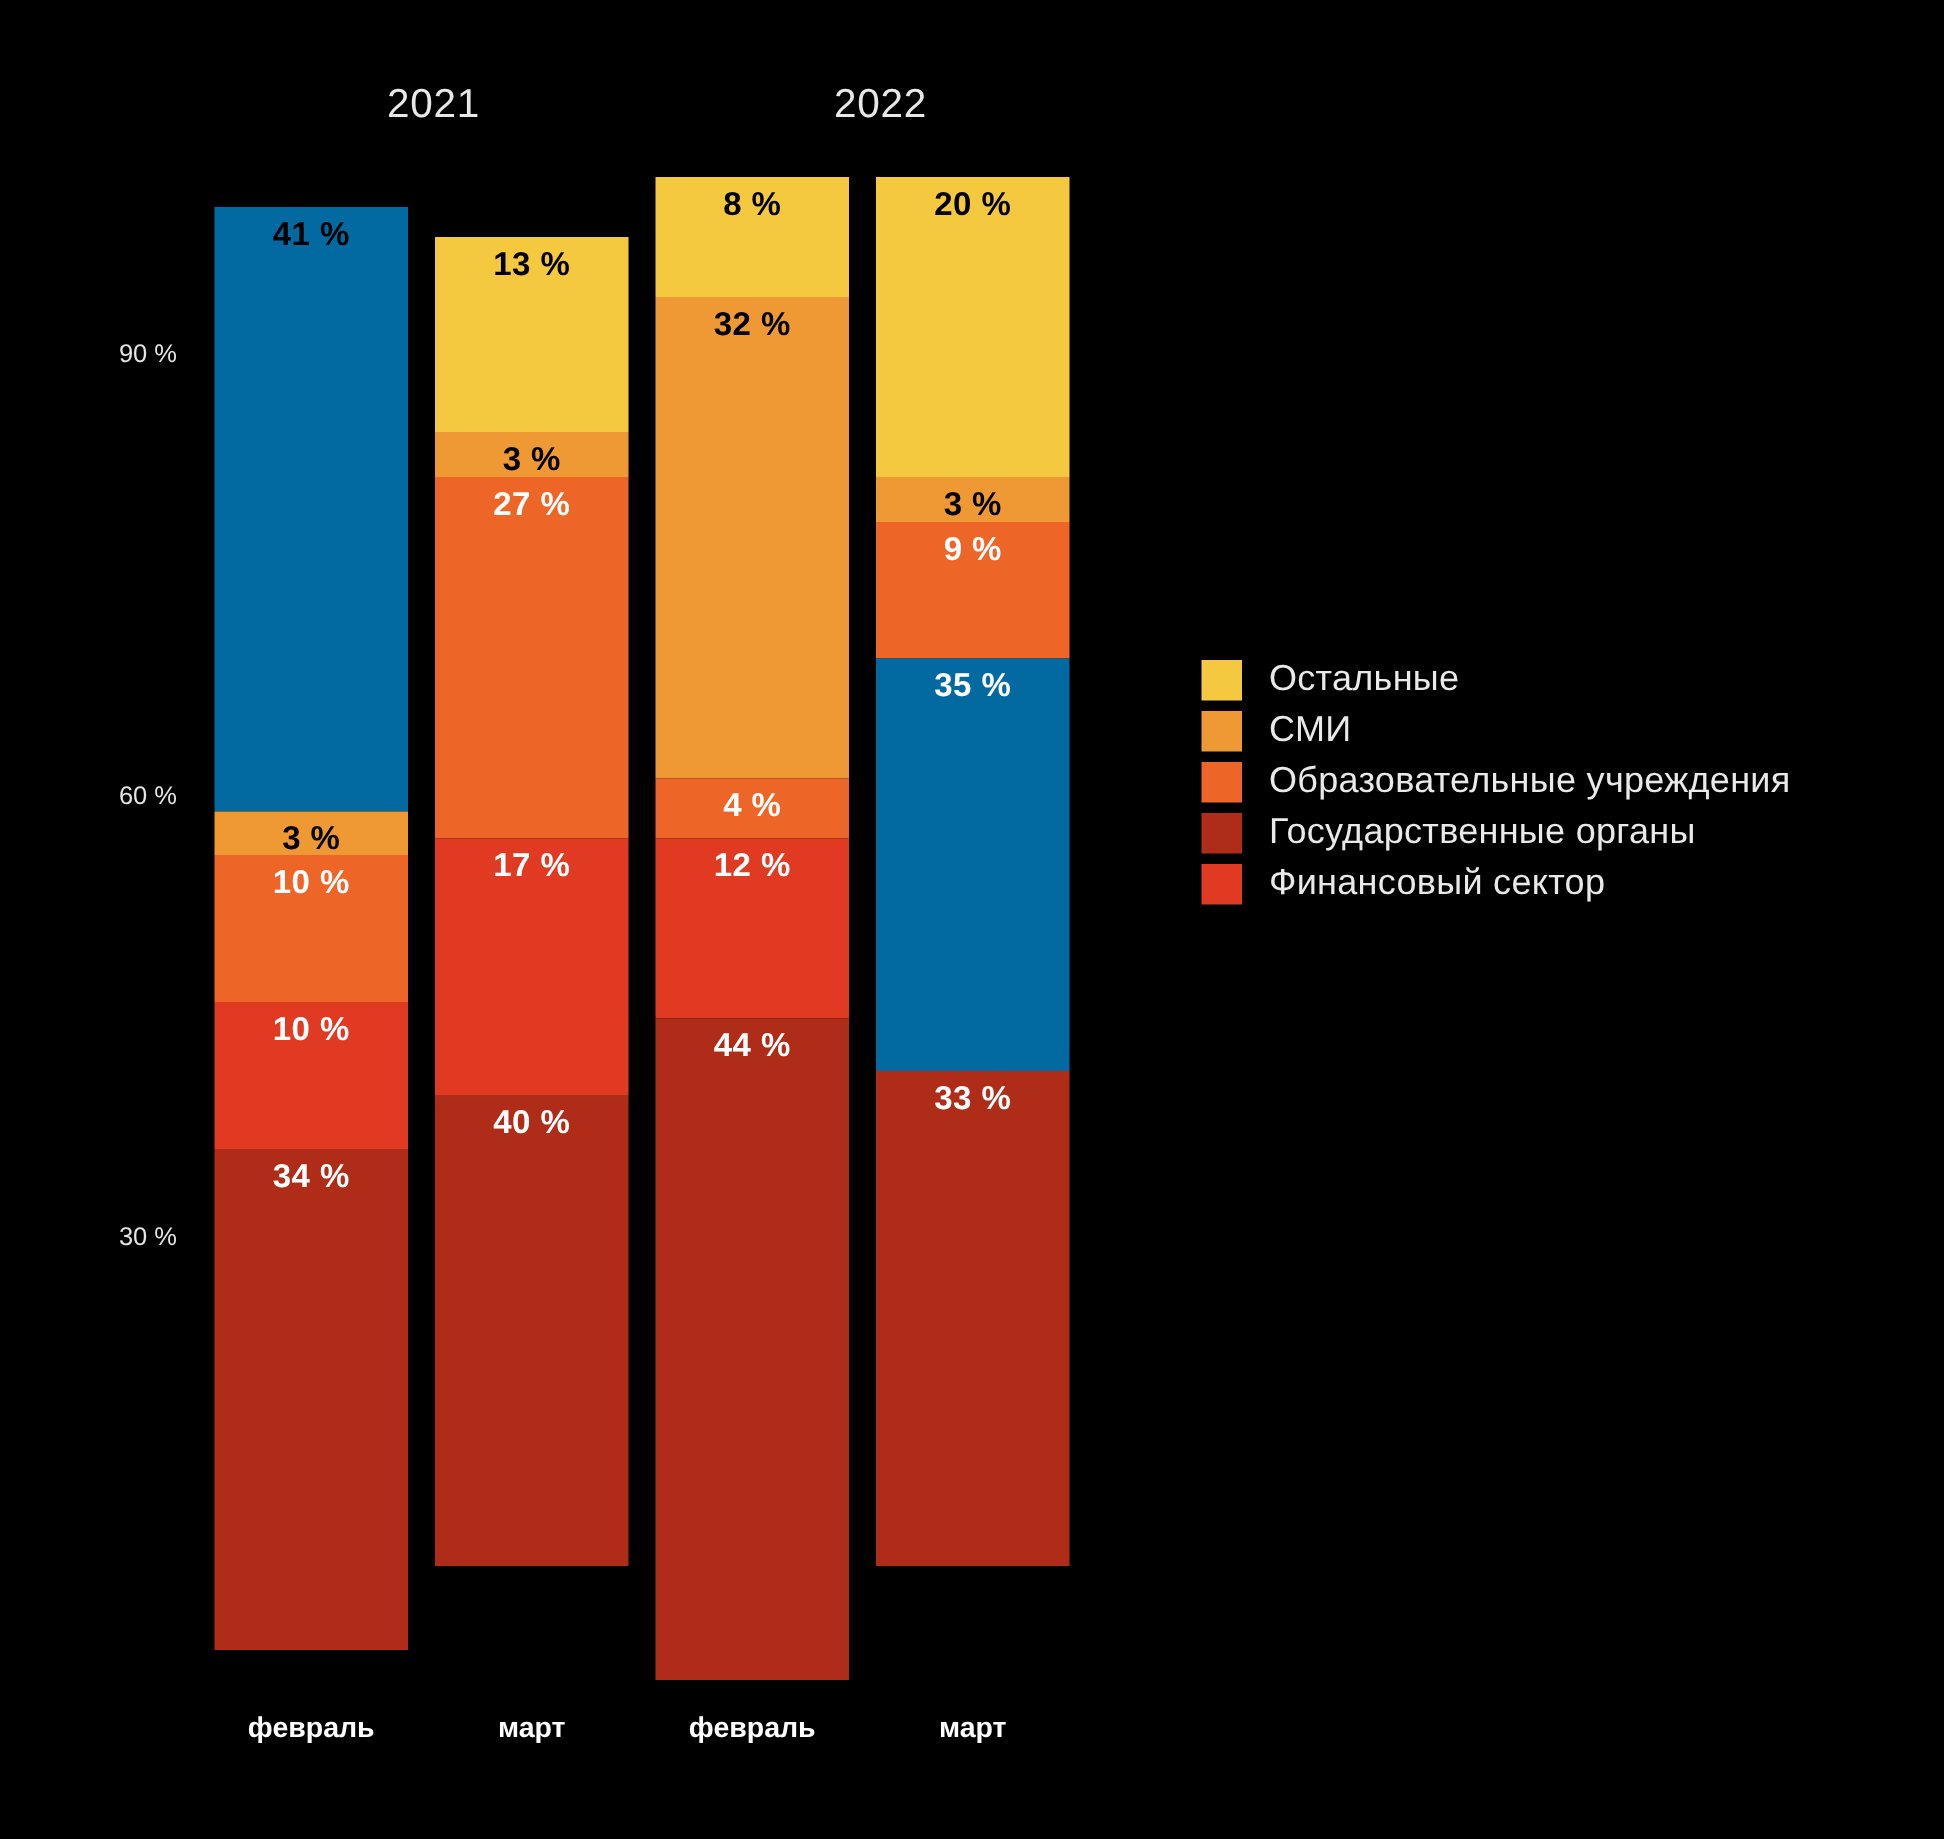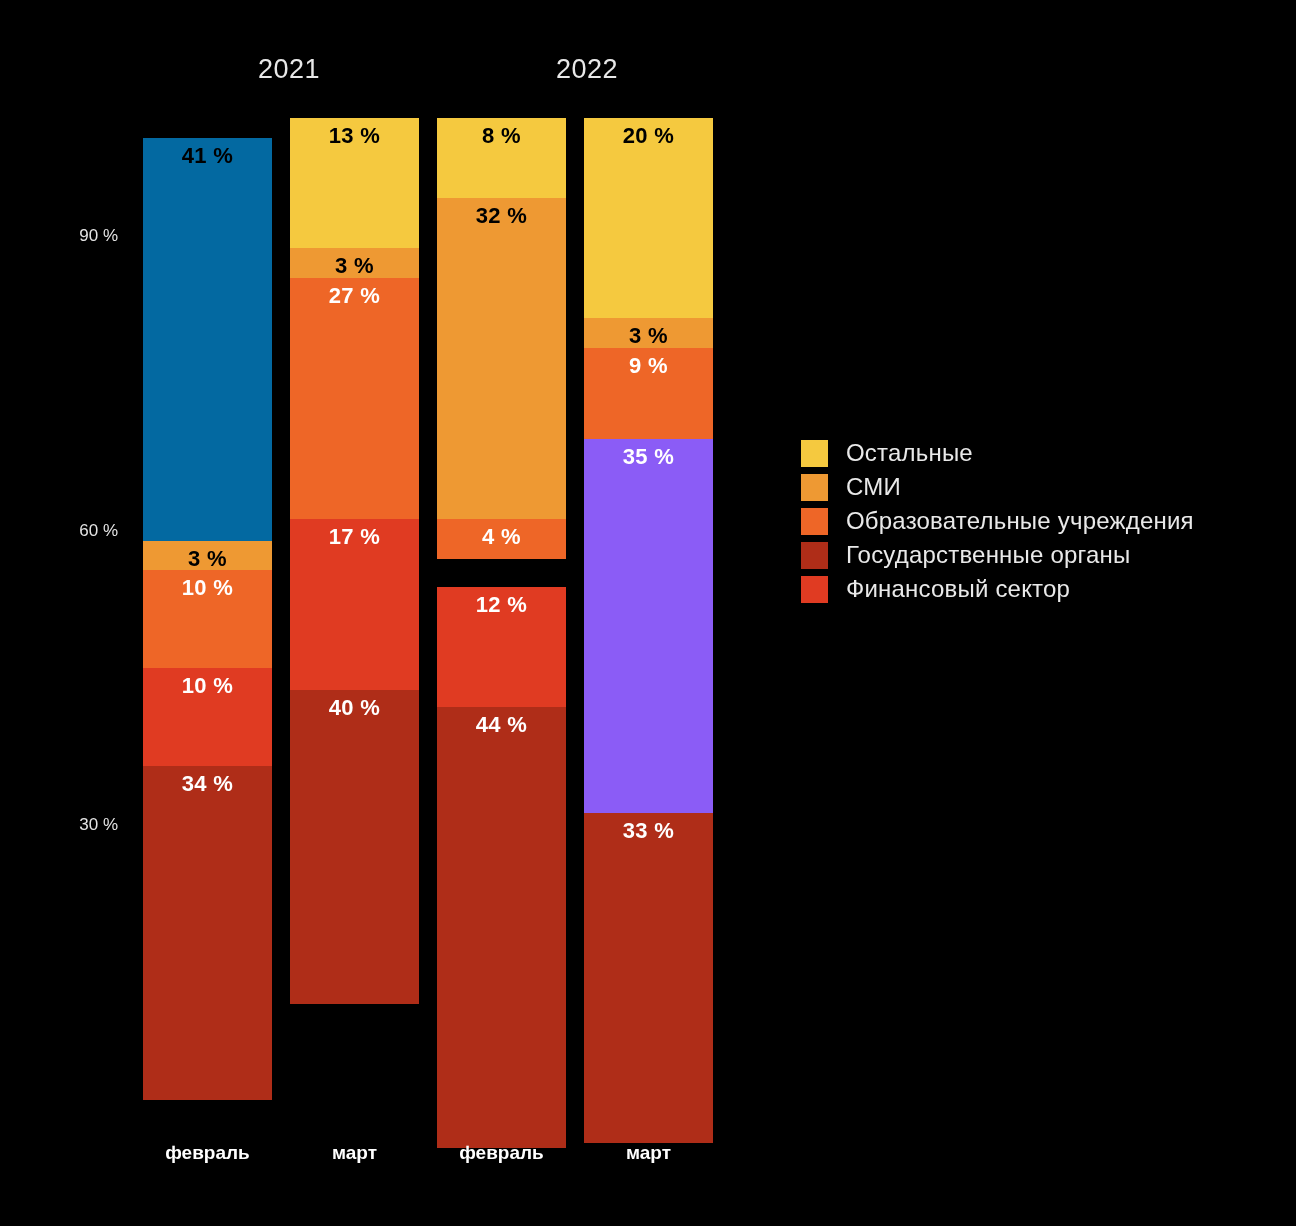--- a/index.html
+++ b/index.html
@@ -149,21 +149,21 @@
         </div>
         <div class="seg" style="background: rgb(224, 59, 34); height: 98.2px;">
           <div class="seg-label light">10 %</div>
         </div>
         <div class="seg" style="background: rgb(175, 45, 24); height: 333.88px;">
           <div class="seg-label light">34 %</div>
         </div>
       </div>
       <div class="bar-cat-label" style="left: 143px; width: 129px;">февраль</div>
       <div class="bar" style="left: 290px; width: 129px; height: 1002px; bottom: 106px;">
-        <div class="seg" style="background: rgb(245, 201, 63); height: 130.26px;">
+        <div class="seg" style="background: rgb(245, 201, 63); height: 130.26px; margin-top: 40px;">
           <div class="seg-label dark">13 %</div>
         </div>
         <div class="seg" style="background: rgb(238, 153, 51); height: 30.06px;">
           <div class="seg-label dark">3 %</div>
         </div>
         <div class="seg" style="background: rgb(238, 102, 39); height: 241px;">
           <div class="seg-label light">27 %</div>
         </div>
         <div class="seg" style="background: rgb(224, 59, 34); height: 170.34px;">
           <div class="seg-label light">17 %</div>
@@ -176,39 +176,39 @@
       <div class="bar" style="left: 437px; width: 129px; height: 1002px; bottom: 106px;">
         <div class="seg" style="background: rgb(245, 201, 63); height: 80.16px;">
           <div class="seg-label dark">8 %</div>
         </div>
         <div class="seg" style="background: rgb(238, 153, 51); height: 320.64px;">
           <div class="seg-label dark">32 %</div>
         </div>
         <div class="seg" style="background: rgb(238, 102, 39); height: 40.08px;">
           <div class="seg-label light">4 %</div>
         </div>
-        <div class="seg" style="background: rgb(224, 59, 34); height: 120.24px; margin-top: 28px;">
+        <div class="seg" style="background: rgb(224, 59, 34); height: 120.24px;">
           <div class="seg-label light">12 %</div>
         </div>
         <div class="seg" style="background: rgb(175, 45, 24); height: 440.88px;">
           <div class="seg-label light">44 %</div>
         </div>
       </div>
       <div class="bar-cat-label" style="left: 437px; width: 129px;">февраль</div>
       <div class="bar" style="left: 584px; width: 129px; height: 1002px; bottom: 106px;">
         <div class="seg" style="background: rgb(245, 201, 63); height: 200.4px;">
           <div class="seg-label dark">20 %</div>
         </div>
         <div class="seg" style="background: rgb(238, 153, 51); height: 30.06px;">
           <div class="seg-label dark">3 %</div>
         </div>
         <div class="seg" style="background: rgb(238, 102, 39); height: 90.18px;">
           <div class="seg-label light">9 %</div>
         </div>
-        <div class="seg" style="background: #8b5cf6; height: 374px;">
+        <div class="seg" style="background: #0369a1; height: 275px;">
           <div class="seg-label light">35 %</div>
         </div>
         <div class="seg" style="background: rgb(175, 45, 24); height: 330.66px;">
           <div class="seg-label light">33 %</div>
         </div>
       </div>
       <div class="bar-cat-label" style="left: 584px; width: 129px;">март</div>
     </div>
 
   <div id="legend">

